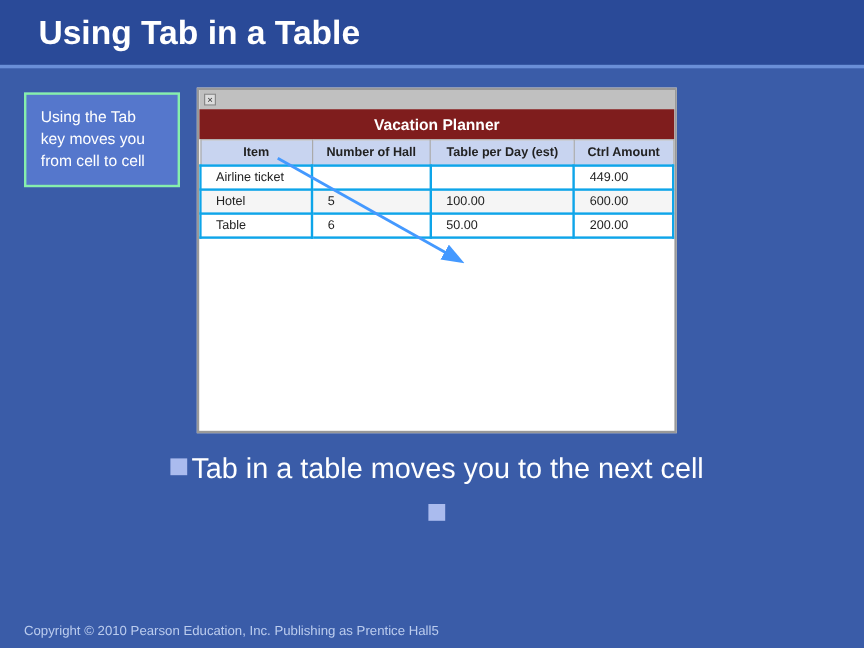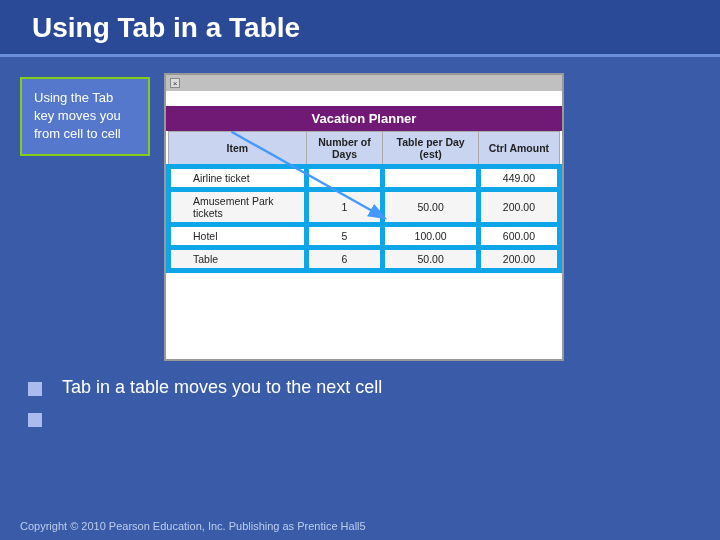--- a/index.html
+++ b/index.html
@@ -29,21 +29,21 @@
     .main-content {
       display: flex;
       padding: 16px 20px;
       gap: 14px;
       height: 320px;
     }
 
     
     .caption-box {
       background-color: #5577cc;
-      border: 2px solid #84cc16;
+      border: 2px solid #86efac;
       padding: 10px 12px;
       width: 130px;
       min-width: 130px;
       font-size: 13px;
       color: white;
       line-height: 1.4;
       height: fit-content;
       margin-top: 4px;
     }
 
@@ -51,54 +51,53 @@
     .table-screenshot {
       flex: 1;
       background: white;
       border: 2px solid #999;
       position: relative;
       overflow: hidden;
       max-width: 400px;
     }
 
     .table-screenshot .title-row {
-      background: #701a75;
+      background: #7f1d1d;
       color: white;
       text-align: center;
       font-size: 13px;
       font-weight: bold;
       padding: 5px 0;
-      margin-top: 15px;
     }
 
     .vacation-table {
       width: 100%;
       border-collapse: collapse;
       font-size: 11px;
       color: #222;
     }
 
     .vacation-table th {
       background: #c8d4f0;
       border: 1px solid #aaa;
       padding: 4px 6px;
       text-align: center;
       font-weight: bold;
       font-size: 10.5px;
     }
 
     .vacation-table td {
-      border: 5px solid #0ea5e9;
-      padding: 3px 22px;
+      border: 2px solid #0ea5e9;
+      padding: 3px 12px;
       font-size: 10.5px;
       background: white;
     }
 
     .vacation-table td.num {
-      text-align: center;
+      text-align: left;
       margin-left: 14px;
     }
 
     .vacation-table tr:nth-child(even) td {
       background: #f5f5f5;
     }
 
     
     .arrow-overlay {
       position: absolute;
@@ -111,23 +110,24 @@
 
     
     .bullets {
       padding: 0 20px 10px 28px;
     }
 
     .bullet-item {
       display: flex;
       align-items: flex-start;
       margin-bottom: 10px;
-      font-size: 18px;
-      color: white;
-      gap: 20px;
+      font-size: 24px;
+      color: white;
+      gap: 4px;
+      justify-content: center;
     }
 
     .bullet-square {
       width: 14px;
       height: 14px;
       background: #aabbee;
       flex-shrink: 0;
       margin-top: 5px;
     }
 
@@ -183,37 +183,31 @@
     <div class="window-chrome">
       <div class="chrome-btn">×</div>
     </div>
 
     <div class="title-row">Vacation Planner</div>
 
     <table class="vacation-table">
       <thead>
         <tr>
           <th>Item</th>
-          <th>Number of Days</th>
+          <th>Number of Hall</th>
           <th>Table per Day (est)</th>
           <th>Ctrl Amount</th>
         </tr>
       </thead>
       <tbody id="table-body">
       <tr>
       <td>Airline ticket</td>
       <td class="num"></td>
       <td class="num"></td>
       <td class="num">449.00</td>
-    </tr>
-          <tr>
-      <td>Amusement Park tickets</td>
-      <td class="num">1</td>
-      <td class="num">50.00</td>
-      <td class="num">200.00</td>
     </tr>
           <tr>
       <td>Hotel</td>
       <td class="num">5</td>
       <td class="num">100.00</td>
       <td class="num">600.00</td>
     </tr>
           <tr>
       <td>Table</td>
       <td class="num">6</td>

